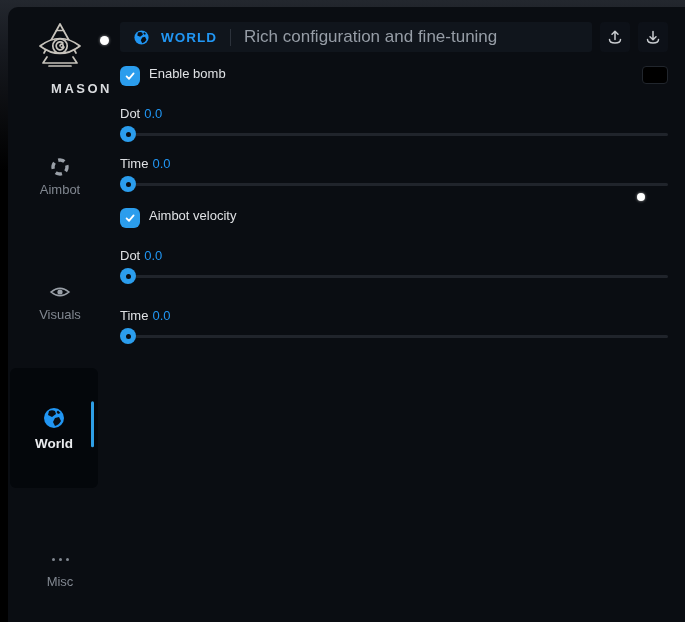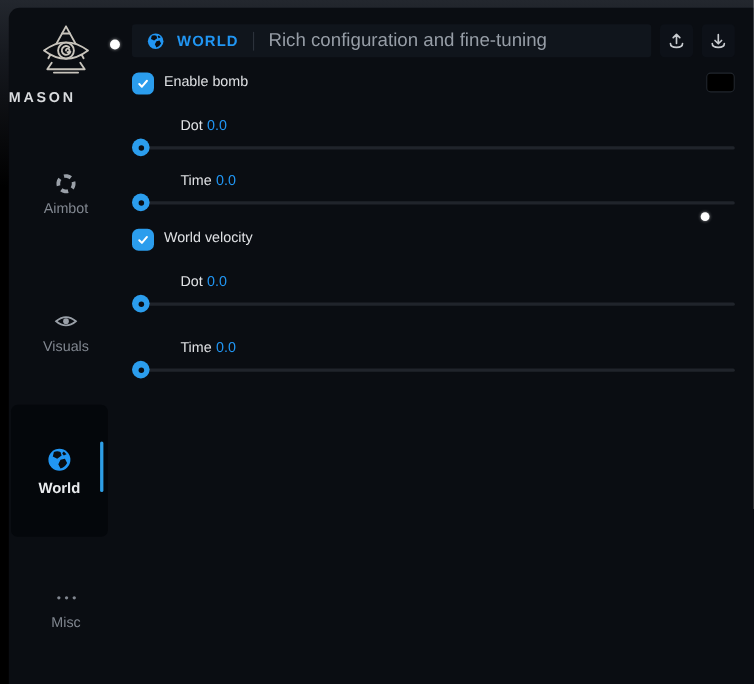--- a/index.html
+++ b/index.html
@@ -21,28 +21,28 @@
     position:relative;
   }
   .window{
     position:absolute;left:8px;top:7px;right:0;bottom:0;
     background:var(--win-bg);
     border-top-left-radius:10px;
     display:flex;
   }
   
   .sidebar{width:104px;position:relative;flex:0 0 104px;}
-  .logo-block{position:absolute;top:14px;left:0;width:104px;text-align:left;}
+  .logo-block{position:absolute;top:14px;left:0;width:104px;text-align:right;}
   .logo-block svg{display:block;margin:0 auto;}
   .brand{margin-top:6px;color:#d9dbde;font-size:13px;font-weight:bold;letter-spacing:2.5px;}
   .nav-item{position:absolute;left:0;width:104px;display:flex;flex-direction:column;align-items:center;gap:5px;color:var(--nav);cursor:pointer;}
   .nav-item .nav-label{font-size:13px;}
   .nav-item.aimbot{top:150px;}
   .nav-item.visuals{top:275px;}
-  .nav-item.misc{top:526px;}
+  .nav-item.misc{top:542px;}
   .nav-world{
     position:absolute;top:361px;left:2px;width:88px;height:120px;
     background:#04070b;border-radius:6px;
     display:flex;flex-direction:column;align-items:center;justify-content:center;gap:6px;
     cursor:pointer;
   }
   .nav-world .nav-label{color:#e9ebee;font-size:13.5px;font-weight:bold;}
   .world-indicator{position:absolute;right:4px;top:50%;transform:translateY(-58%);width:3px;height:46px;background:var(--indicator);border-radius:2px;}
   .dots-icon{display:flex;gap:4px;height:20px;align-items:center;}
   .dots-icon i{width:3px;height:3px;border-radius:50%;background:var(--nav);}
@@ -66,21 +66,21 @@
     width:20px;height:20px;border-radius:6px;background:var(--check);
     display:flex;align-items:center;justify-content:center;cursor:pointer;flex:0 0 20px;
   }
   .check-label{color:var(--label);font-size:13px;margin-left:9px;}
   .spacer{flex:1;}
   .swatch{width:26px;height:18px;background:#000;border:1px solid #21262d;border-radius:4px;cursor:pointer;}
   .gap-lg{height:10px;}
   .gap-sm{height:2px;}
   
   .slider-group{margin-bottom:14px;}
-  .slider-label{font-size:13px;color:var(--label);margin-bottom:5px;margin-left:44px;}
+  .slider-label{font-size:13px;color:var(--label);margin-bottom:5px;}
   .slider-label .val{color:var(--accent);margin-left:4px;}
   .slider{position:relative;height:16px;cursor:pointer;}
   .slider .track{position:absolute;left:0;right:0;top:7px;height:3px;background:var(--track);border-radius:2px;}
   .slider .thumb{
     position:absolute;left:0;top:0;width:16px;height:16px;border-radius:50%;
     background:var(--check);display:flex;align-items:center;justify-content:center;cursor:grab;
   }
   .slider .thumb::after{content:"";width:5px;height:5px;border-radius:50%;background:#0a0d12;}
   
   .cursor-dot{position:absolute;border-radius:50%;background:#fff;box-shadow:0 0 3px rgba(255,255,255,.6);}
@@ -208,21 +208,21 @@
 
 
     <div class="gap-sm"></div>
 
     <div class="check-row">
       <span class="checkbox">
         <svg width="12" height="12" viewBox="0 0 12 12">
           <path d="M2.6 6.4 L5 8.8 L9.6 3.4" fill="none" stroke="#fff" stroke-width="1.8" stroke-linecap="round" stroke-linejoin="round"></path>
         </svg>
       </span>
-      <span class="check-label">World velocity</span>
+      <span class="check-label">Aimbot velocity</span>
     </div>
 
     <div class="gap-lg"></div>
 
     <div class="slider-group">
       <div class="slider-label">
         <span>Dot</span><span class="val">0.0</span>
       </div>
       <div class="slider">
         <div class="track"></div>

